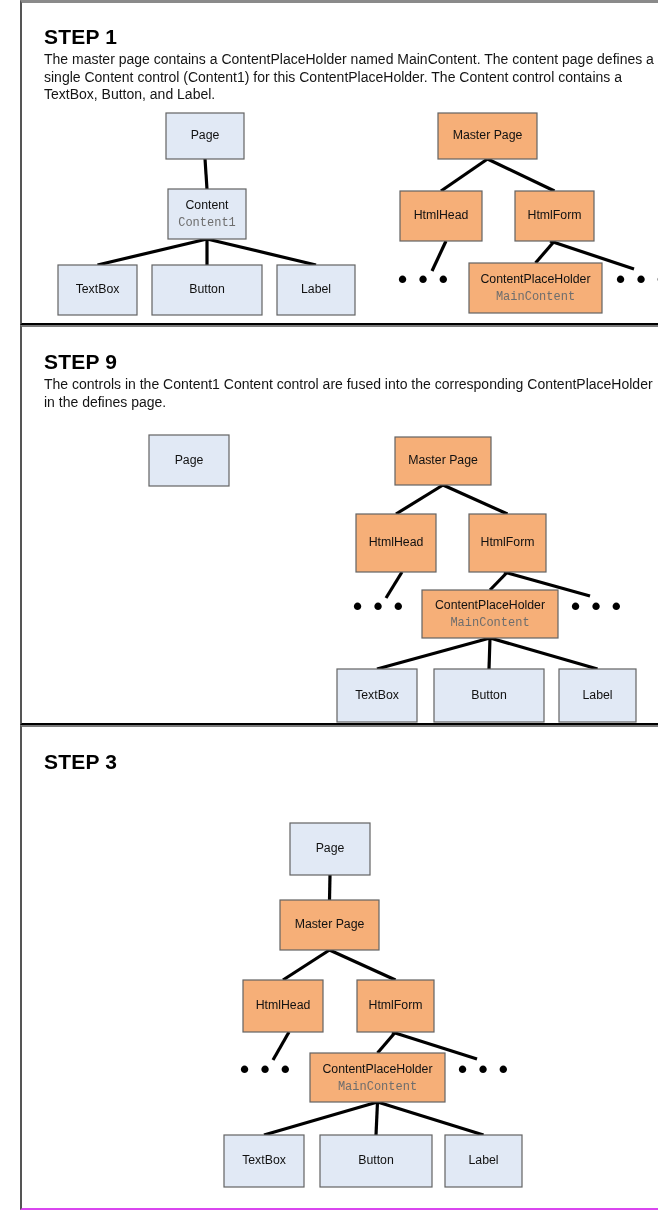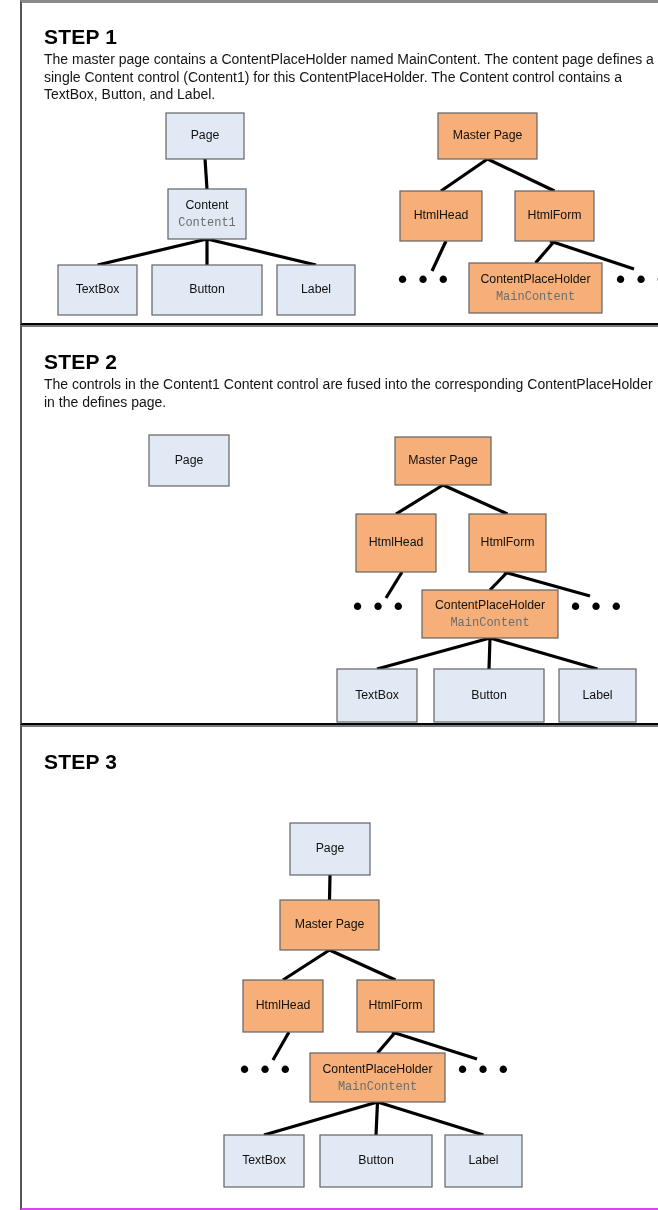--- a/index.html
+++ b/index.html
@@ -144,21 +144,21 @@
               <text x="513.5" y="294" class="nsub">MainContent</text>
             </g>
             <text x="402" y="278" class="ellipsis">• • •</text>
             <text x="620" y="278" class="ellipsis">• • •</text>
           </g>
         </svg>
       </div>
   </section>
 
   <section class="panel" id="panel-2">
-    <h1 class="step-title" style="top:9px;">STEP 2</h1>
+    <h1 class="step-title" style="top:9px;">STEP 9</h1>
     <p class="step-desc" style="top:35px;">The controls in the Content1 Content control are fused into the corresponding ContentPlaceHolder in the defines page.</p>
     <div class="diagram" id="diagram-2" style="top: 0px; height: 400px;">
         <svg width="658" height="400" viewBox="0 0 658 400">
           <g>
             <g>
               <rect x="127" y="108" width="80" height="51" class="node-box node-blue"></rect>
               <text x="167" y="133.5" class="nlabel">Page</text>
             </g>
           </g>
           <g>

